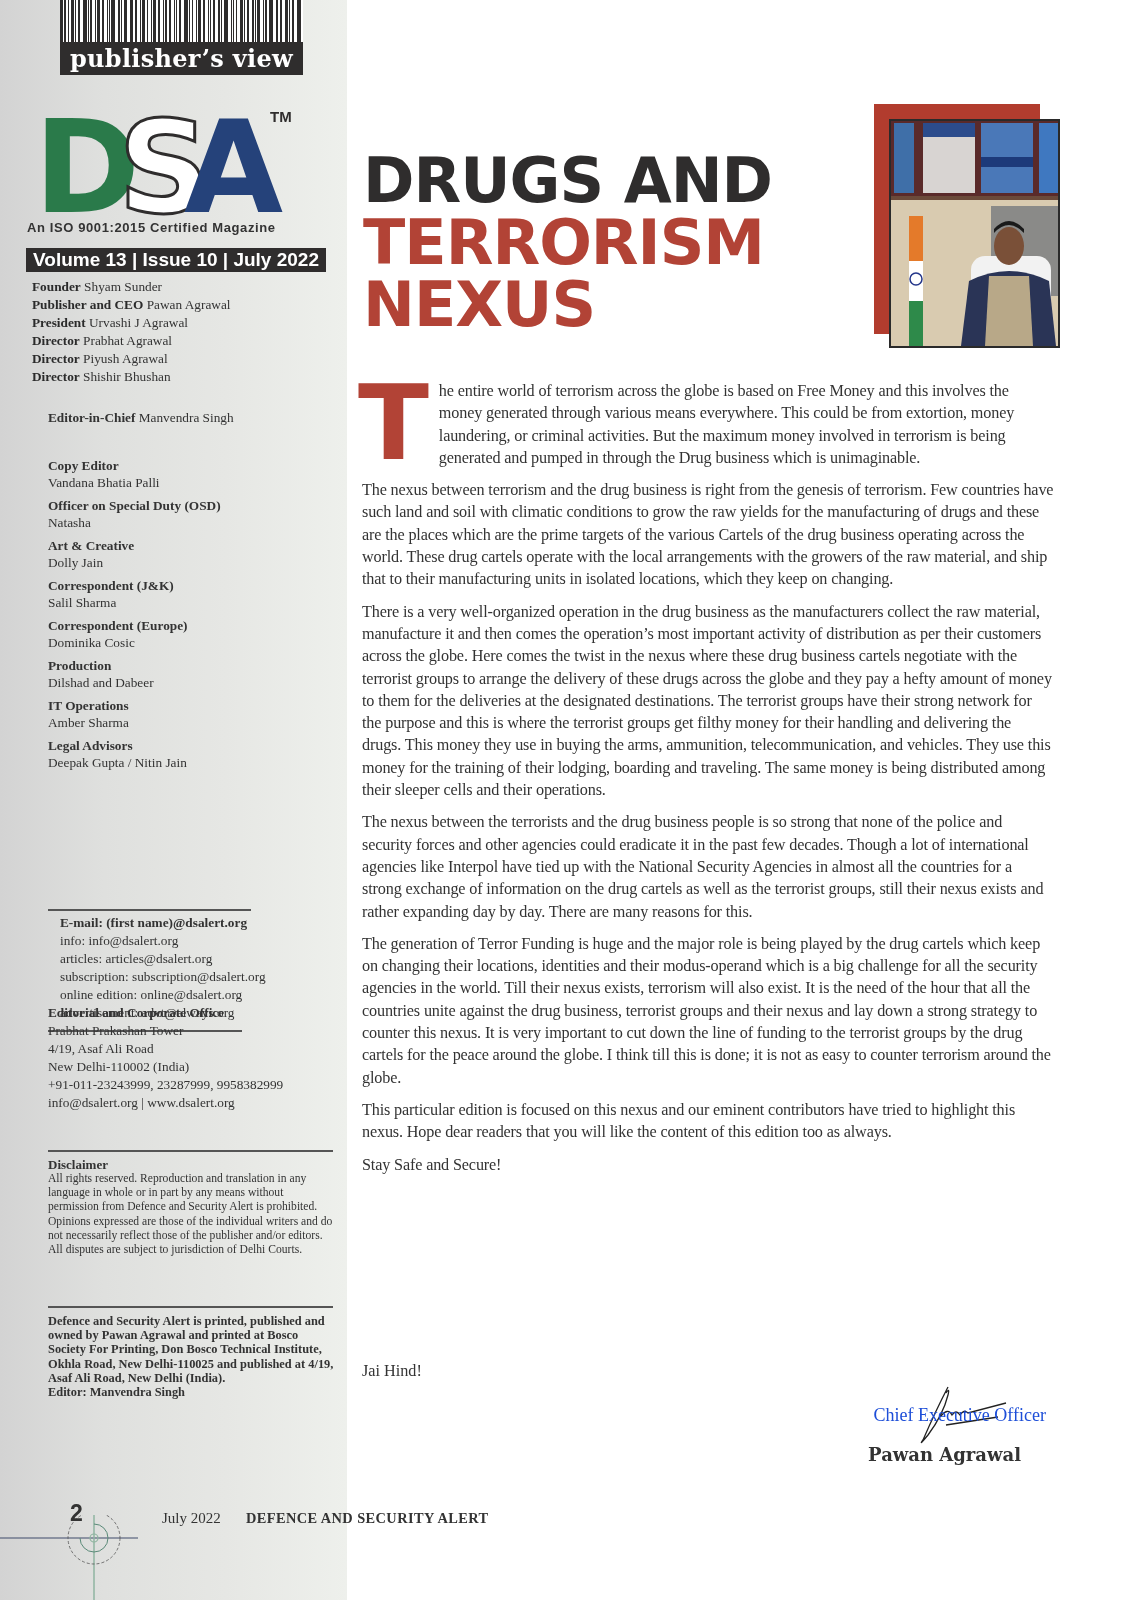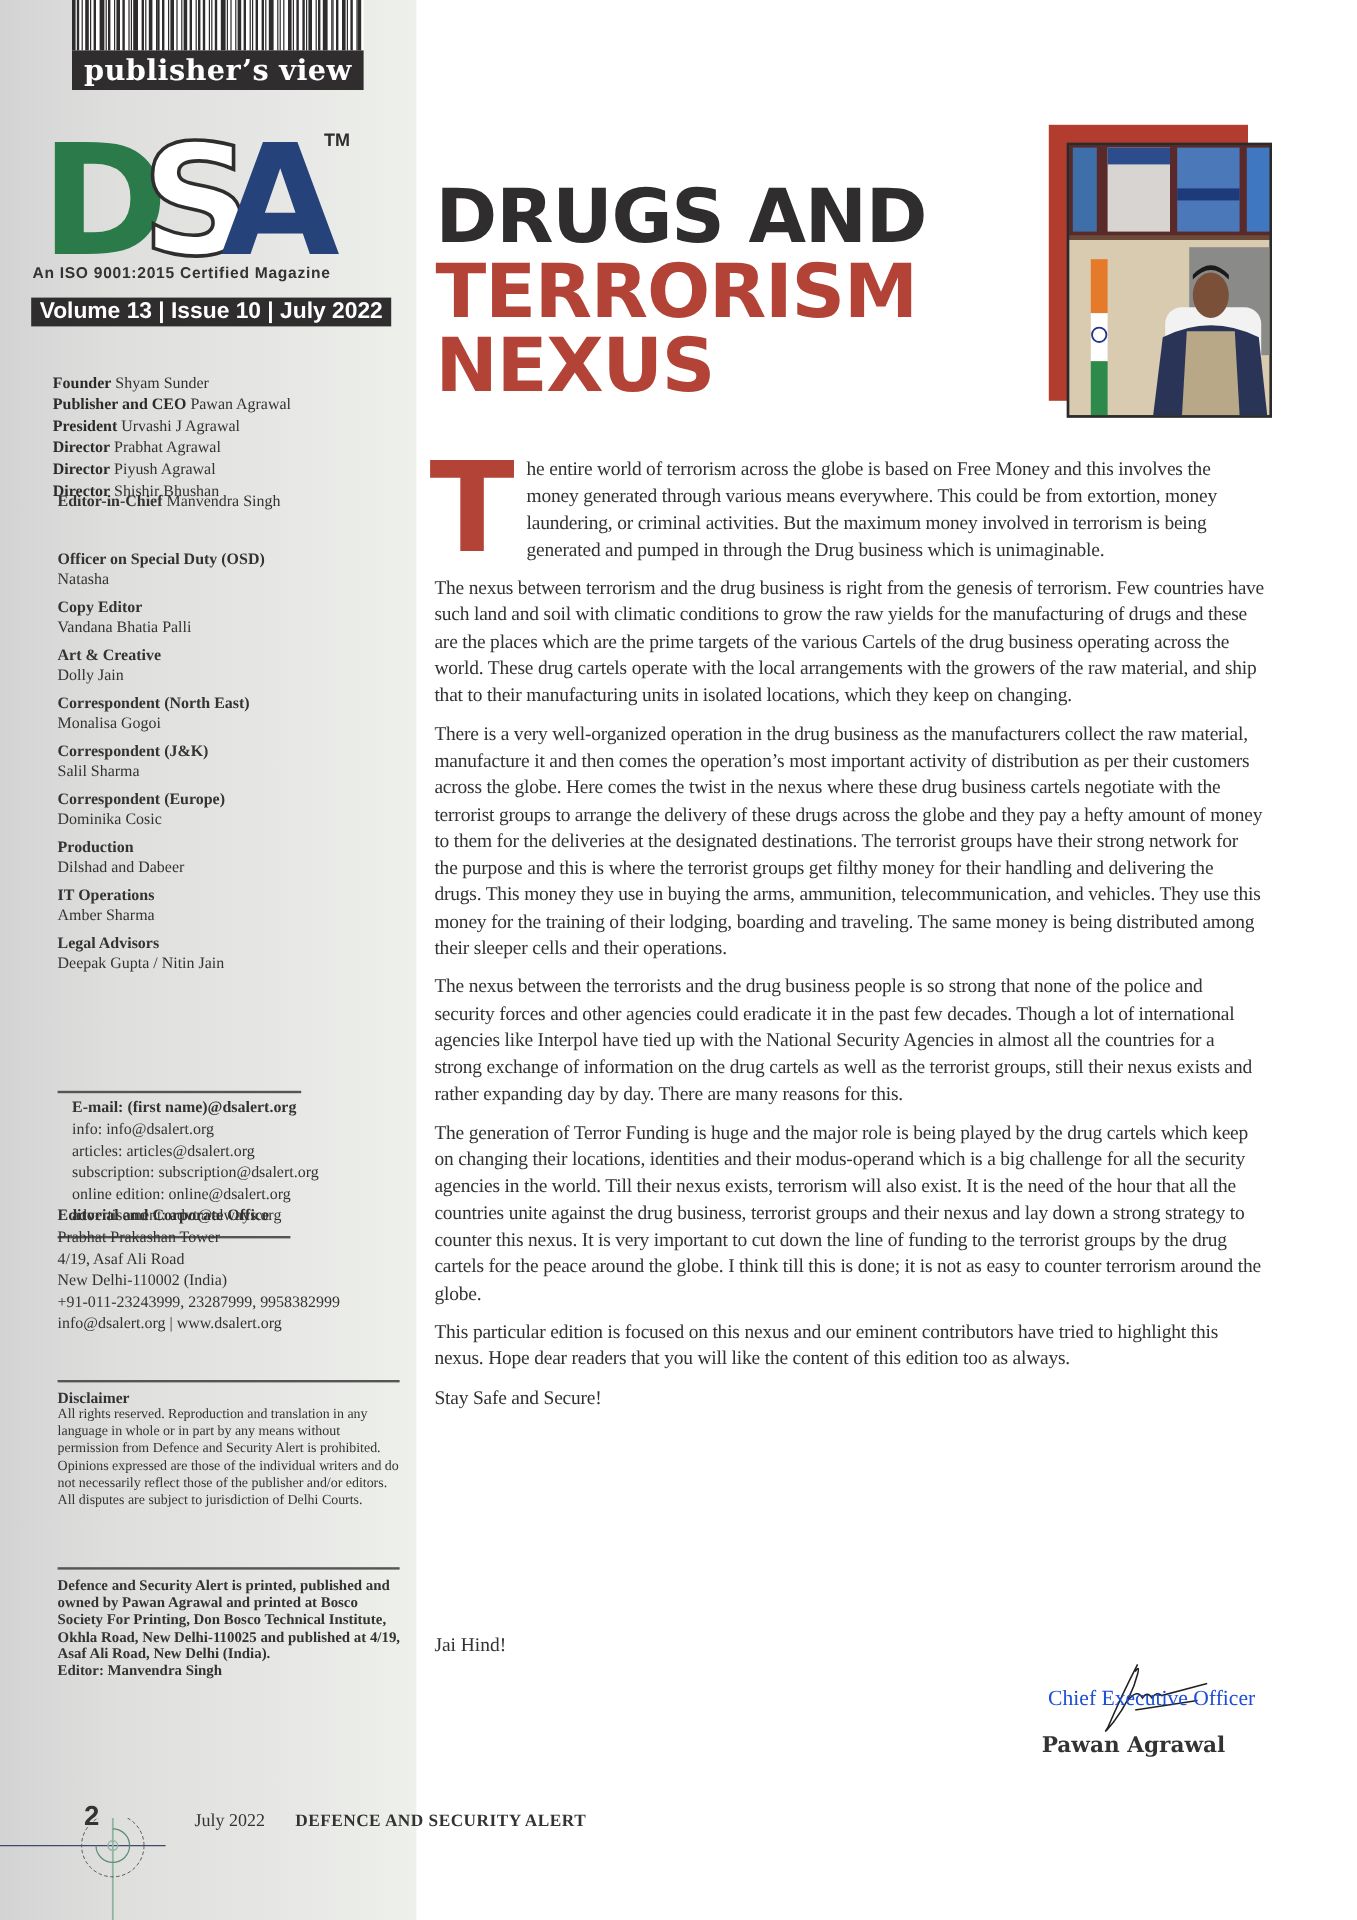--- a/index.html
+++ b/index.html
@@ -33,22 +33,22 @@
     font-family: "Liberation Sans", sans-serif; font-weight: bold; font-size: 13px;
     color: #333; letter-spacing: 0.6px; white-space: nowrap;
   }
   .volume-bar {
     position: absolute; left: 26px; top: 248px; width: 300px; height: 24px;
     background: #2f2d2d; color: #fff;
     font-family: "Liberation Sans", sans-serif; font-weight: bold; font-size: 19px;
     line-height: 24px; text-align: center;
   }
   .masthead {
-    position: absolute; left: 44px; top: 278px; width: 290px;
-    font-size: 13.3px; line-height: 18px; color: #333; margin-top: 32px;
+    position: absolute; left: 32px; top: 278px; width: 290px;
+    font-size: 13.3px; line-height: 18px; color: #333;
   }
   .masthead .row b { font-weight: bold; color: #2b2b2b; }
   .eic { position: absolute; left: 48px; top: 410px; font-size: 13.3px; color:#333; }
   .eic b { font-weight: bold; }
   .staff { position: absolute; left: 48px; top: 457px; width: 290px; font-size: 13.3px; color:#333; }
   .staff .item { margin-bottom: 5px; }
   .staff .role { font-weight: bold; line-height: 17px; display:block; }
   .staff .name { line-height: 18px; display:block; }
   .rule { position: absolute; left: 48px; height: 2px; background: #555; }
   .emails { position: absolute; left: 60px; top: 914px; width: 290px; font-size: 13.3px; line-height: 18px; color:#333; }
@@ -197,34 +197,30 @@
       <div class="row"><b>Director</b> <span>Shishir Bhushan</span></div>
     </div>
 
   <div class="eic">
     <b>Editor-in-Chief</b>
     <span>Manvendra Singh</span>
   </div>
 
   <div class="staff" id="staff">
       <div class="item">
+        <span class="role">Copy Editor</span>
+        <span class="name">Vandana Bhatia Palli</span>
+      </div>
+      <div class="item">
         <span class="role">Officer on Special Duty (OSD)</span>
         <span class="name">Natasha</span>
       </div>
       <div class="item">
-        <span class="role">Copy Editor</span>
-        <span class="name">Vandana Bhatia Palli</span>
-      </div>
-      <div class="item">
         <span class="role">Art &amp; Creative</span>
         <span class="name">Dolly Jain</span>
-      </div>
-      <div class="item">
-        <span class="role">Correspondent (North East)</span>
-        <span class="name">Monalisa Gogoi</span>
       </div>
       <div class="item">
         <span class="role">Correspondent (J&amp;K)</span>
         <span class="name">Salil Sharma</span>
       </div>
       <div class="item">
         <span class="role">Correspondent (Europe)</span>
         <span class="name">Dominika Cosic</span>
       </div>
       <div class="item">

